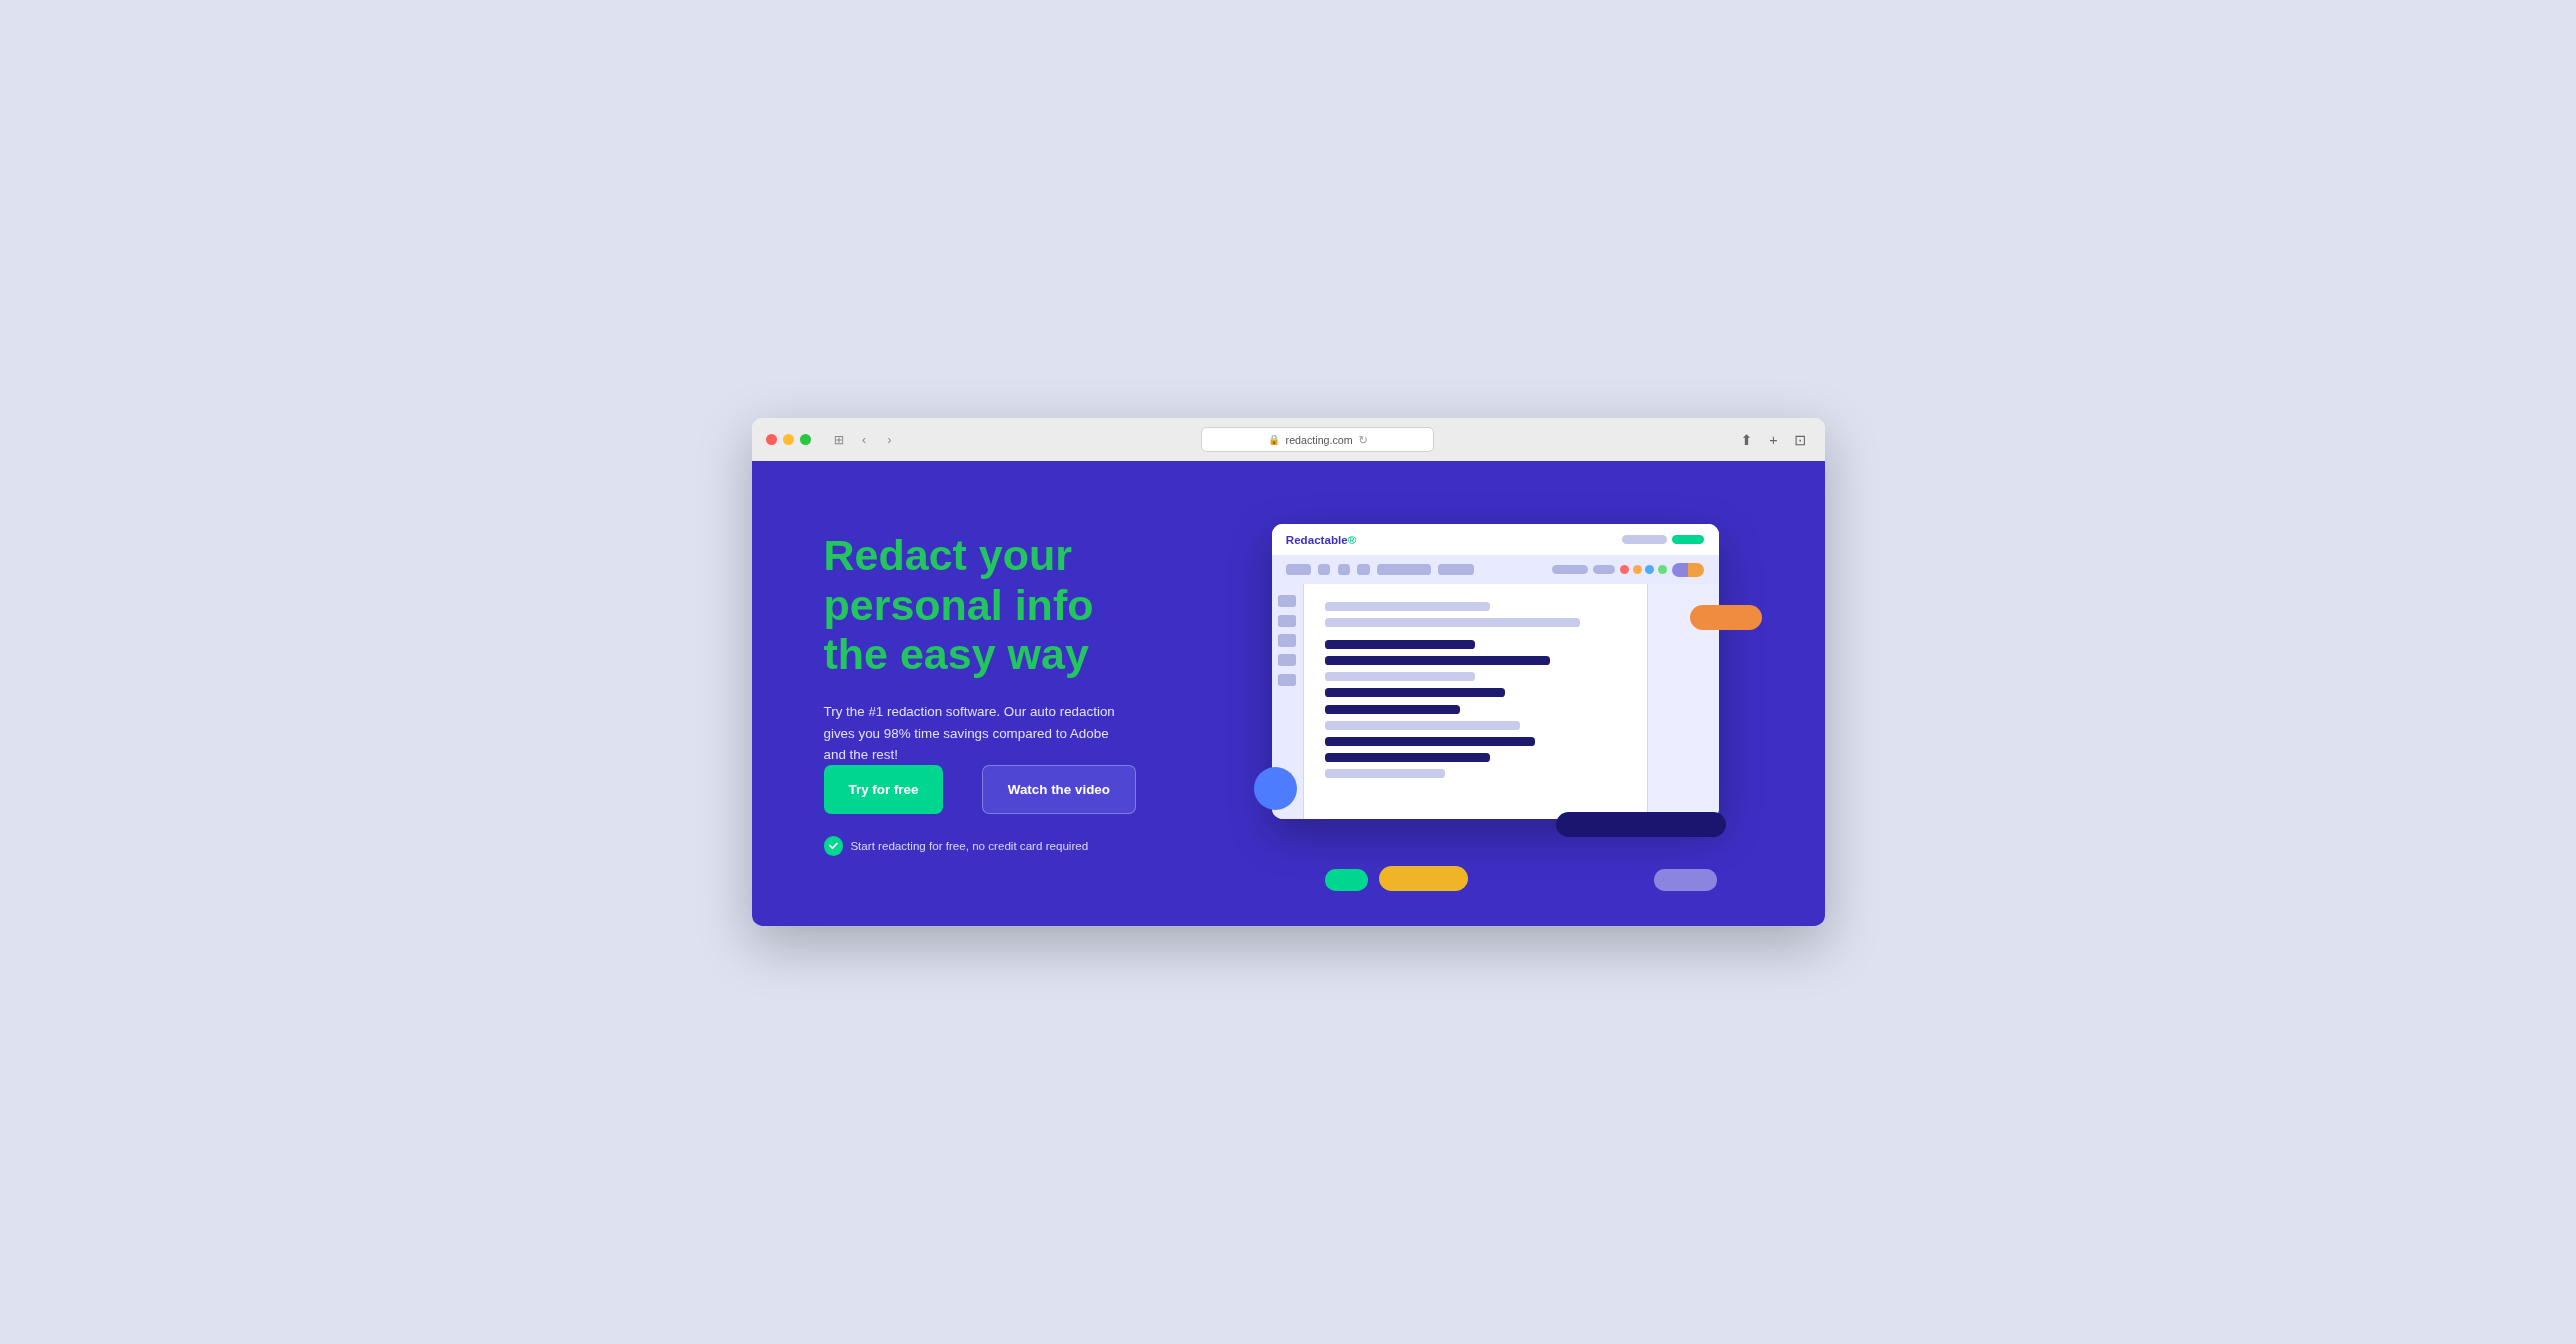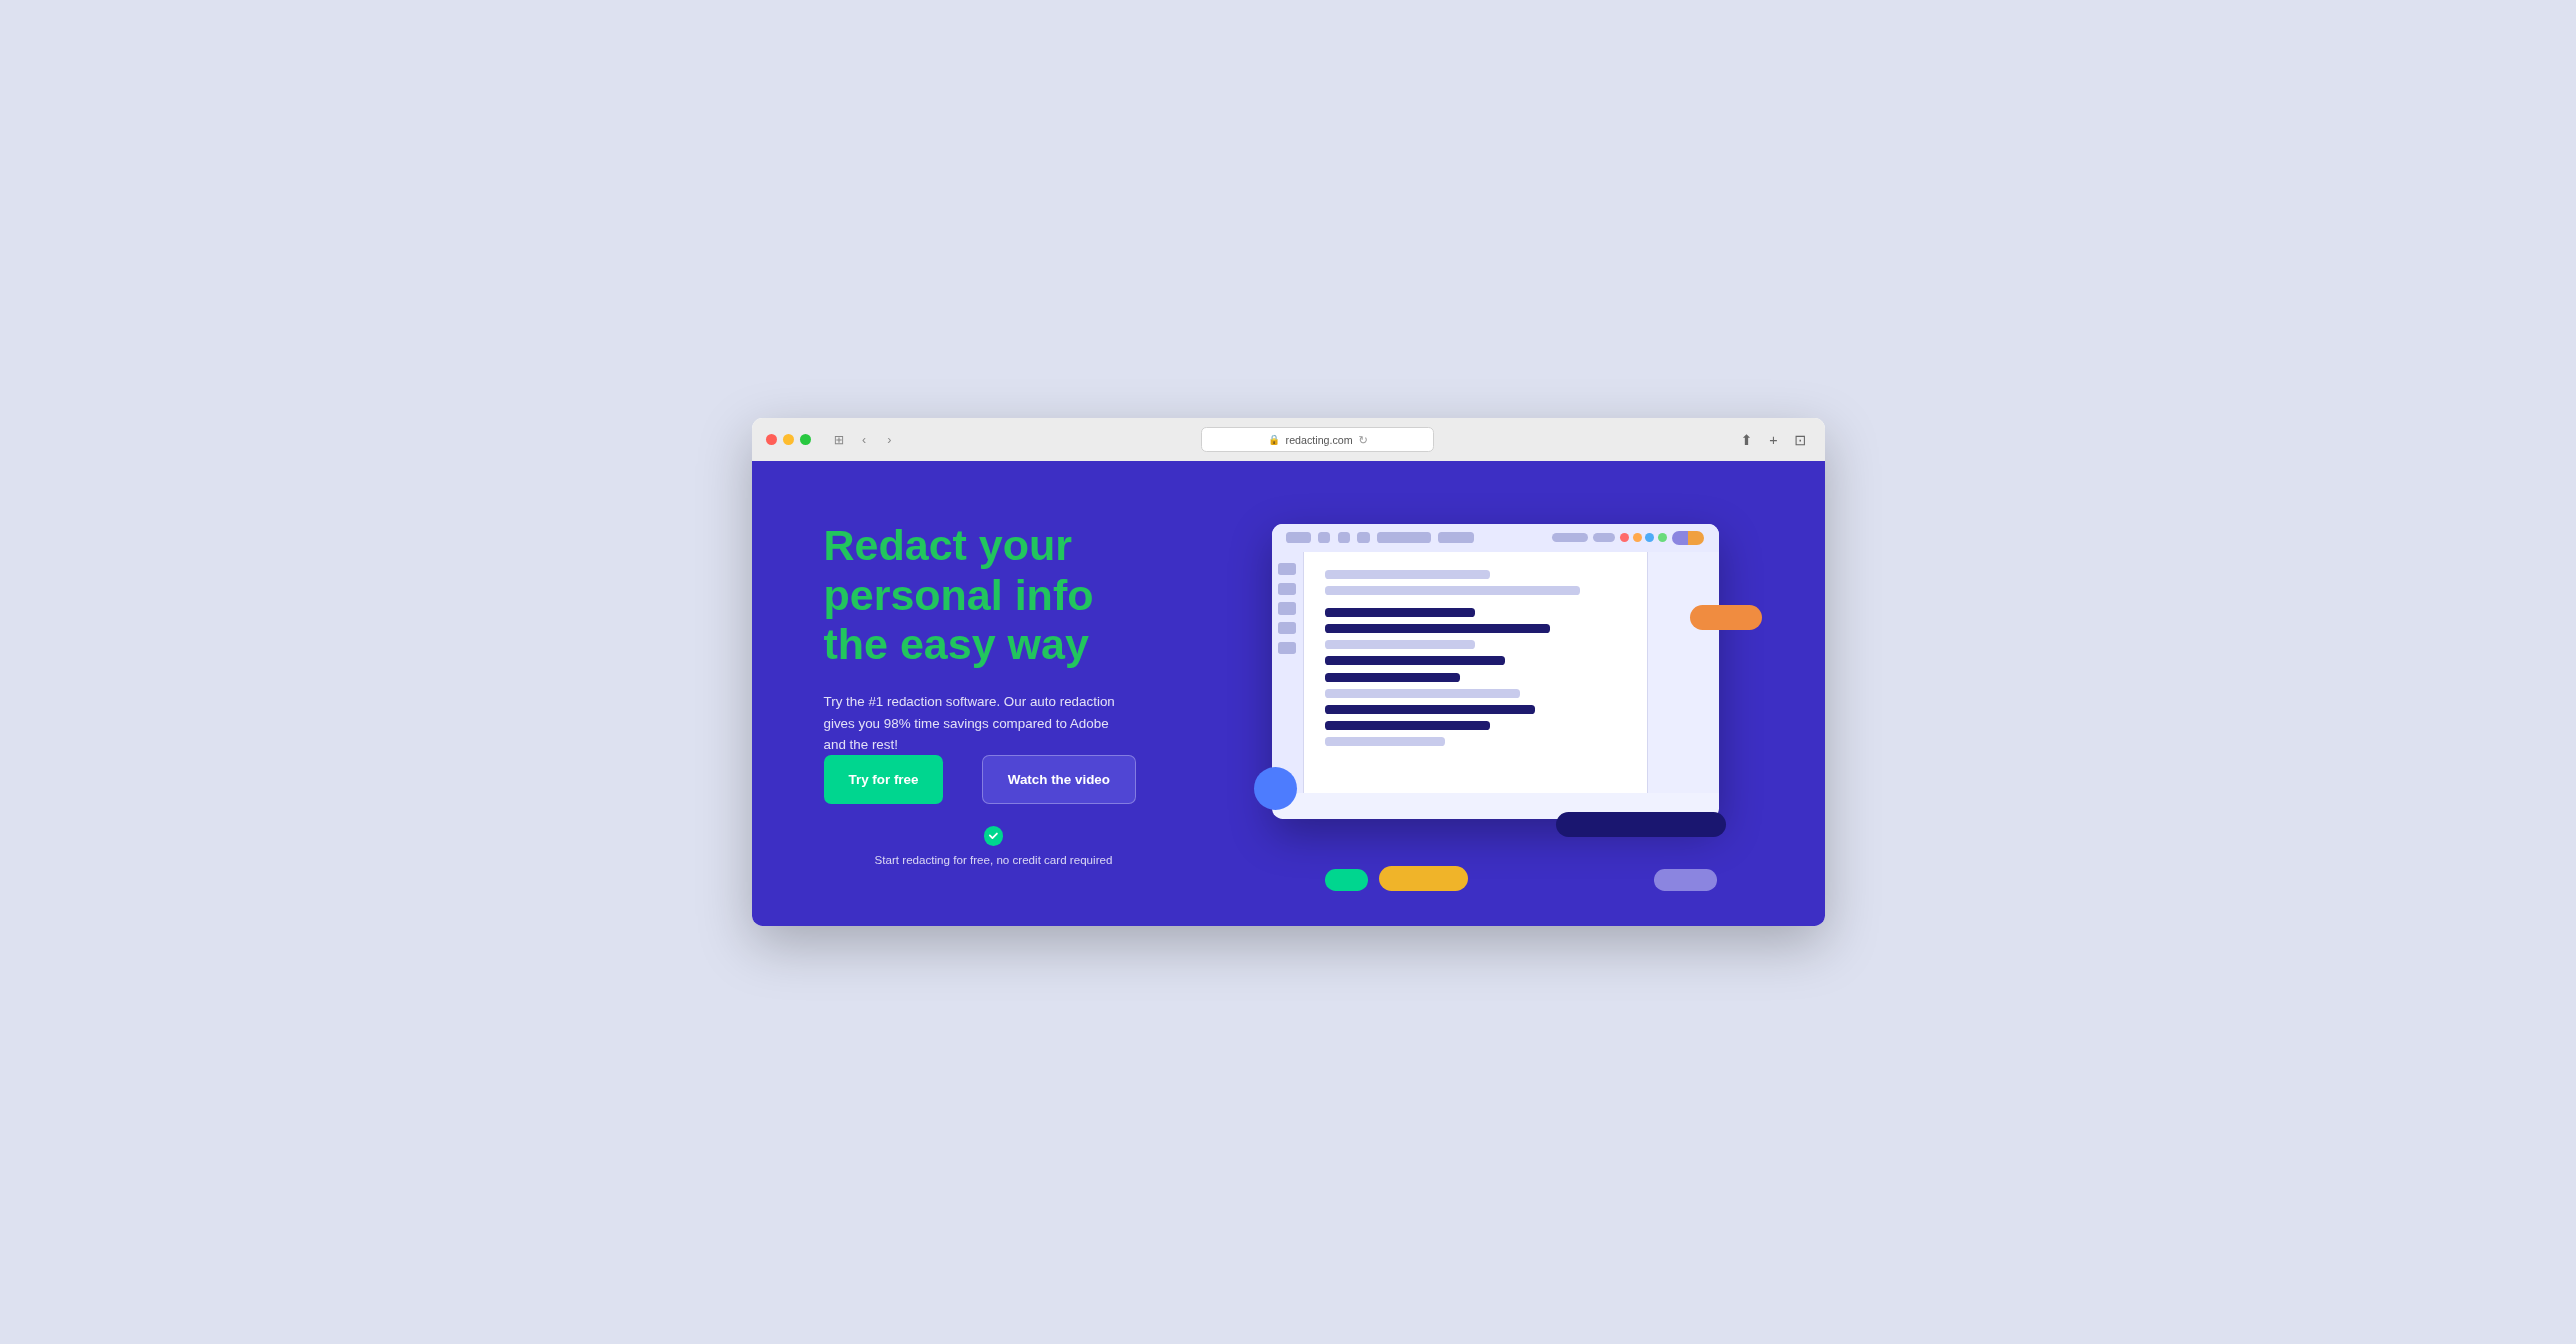--- a/index.html
+++ b/index.html
@@ -169,21 +169,20 @@
       white-space: nowrap;
       margin-left: 24px;
     }
 
     .free-note {
       display: flex;
       align-items: center;
       gap: 7.2px;
       font-size: 11.6px;
       color: rgba(255,255,255,0.8);
-      flex-direction: column;
     }
 
     .check-badge {
       width: 19.7px;
       height: 19.7px;
       background: #00d68f;
       border-radius: 50%;
       display: flex;
       align-items: center;
       justify-content: center;
@@ -471,20 +470,29 @@
           </svg>
         </div>
         <span>Start redacting for free, no credit card required</span>
       </div>
     </div>
 
     <div class="hero-visual">
 
       <div class="app-window">
 
+        <div class="app-titlebar">
+          <span class="app-logo-text">
+            Redactable<span class="app-logo-dot">®</span>
+          </span>
+          <div class="app-title-controls">
+            <div class="title-ctrl-pill wide"></div>
+            <div class="title-ctrl-pill green-pill"></div>
+          </div>
+        </div>
 
         <div class="app-toolbar">
           <div class="toolbar-block t1"></div>
           <div class="toolbar-block t2"></div>
           <div class="toolbar-block t3"></div>
           <div class="toolbar-block t4"></div>
           <div class="toolbar-block t5"></div>
           <div class="toolbar-block t6"></div>
           <div class="toolbar-right">
             <div class="toolbar-right-pill trp1"></div>

